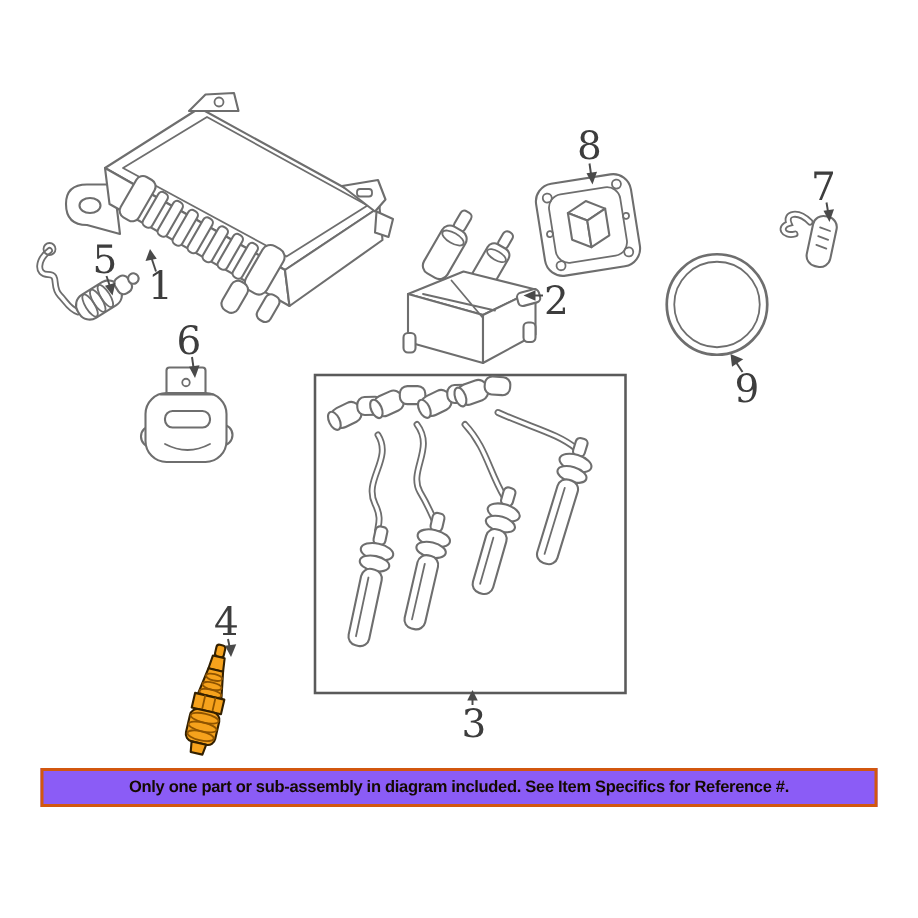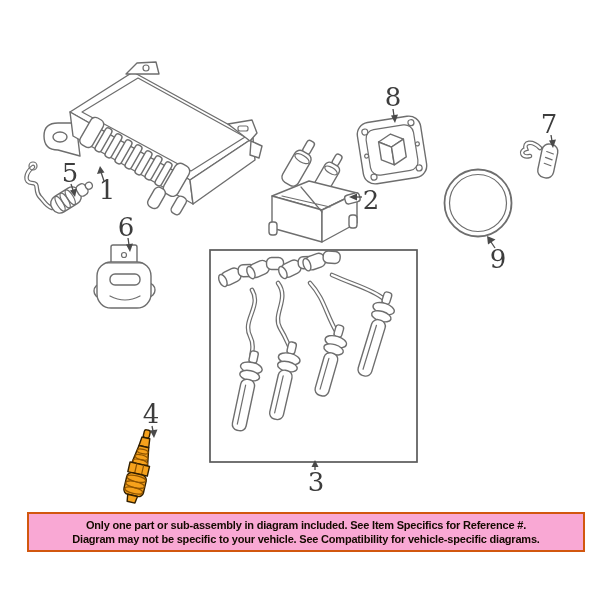--- a/index.html
+++ b/index.html
@@ -282,17 +282,16 @@
       <path class="arw" d="M393,109 L394,116"></path>
         <polygon class="arh" points="395,123 391,115.5 398,114.5"></polygon>
     </g>
     <g>
       <text class="num" x="498" y="268">9</text>
       <path class="arw" d="M495,248 L491,242"></path>
         <polygon class="arh" points="487,236 488,244.5 495.5,239.5"></polygon>
     </g>
   </svg>
 
-  <div class="banner" style="background: #f9a8d4; border-color: rgb(210, 87, 15); color: rgb(20, 10, 0);">
+  <div class="banner" style="background: #8b5cf6; border-color: rgb(210, 87, 15); color: rgb(20, 10, 0);">
     <div>Only one part or sub-assembly in diagram included. See Item Specifics for Reference #.</div>
-    <div>Diagram may not be specific to your vehicle. See Compatibility for vehicle-specific diagrams.</div>
   </div>
 </div>
 
 </body></html>

